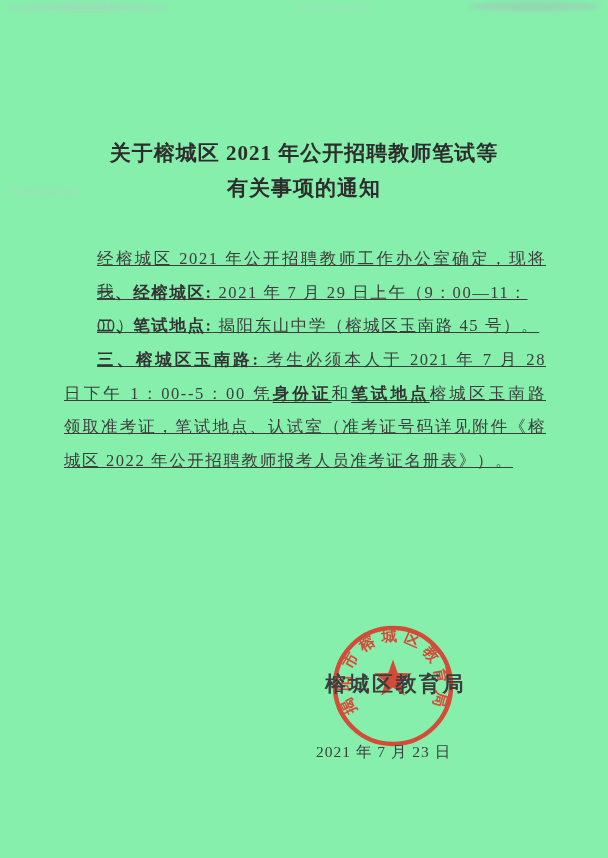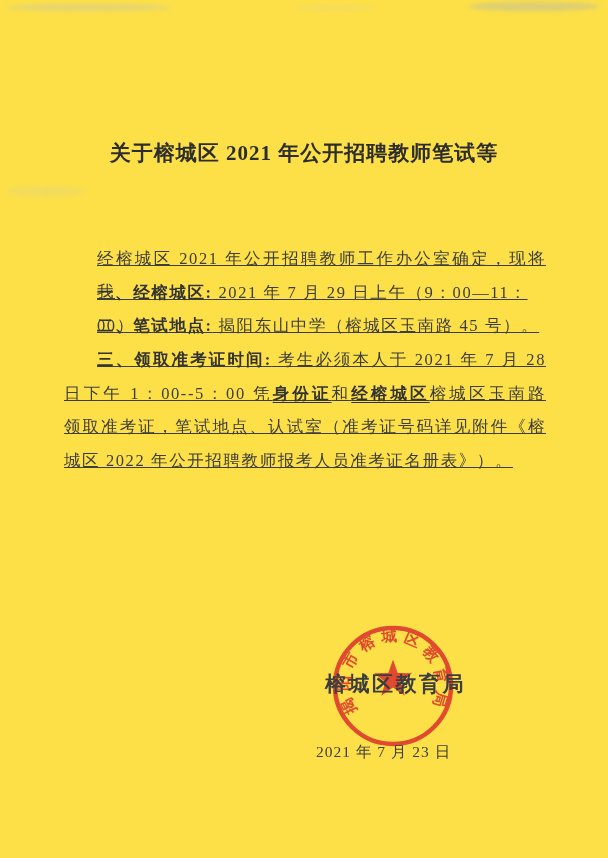--- a/index.html
+++ b/index.html
@@ -1,20 +1,20 @@
 <!DOCTYPE html>
 <html><head>
 <meta charset="utf-8">
 <style>
   * { margin:0; padding:0; box-sizing:border-box; }
   html,body { background:#ffffff; }
   .page {
     position:relative;
     width:608px; height:858px;
-    background:#fde047;
+    background:#86efac;
     overflow:hidden;
     font-family:"Liberation Serif","DejaVu Serif",serif;
   }
   
   .artifact { position:absolute; border-radius:50%; filter:blur(2px); }
   .a1 { left:6px;   top:4px;   width:165px; height:7px; background:#b6bec5; opacity:.35; }
   .a2 { left:295px; top:6px;   width:80px;  height:4px; background:#c2c8cd; opacity:.22; }
   .a3 { left:468px; top:2px;   width:132px; height:9px; background:#aab2b9; opacity:.4; }
   .a4 { left:6px;   top:186px; width:80px;  height:11px; background:#c0c6cb; opacity:.16; }
 
@@ -61,28 +61,29 @@
 
 <div class="page">
 
   <div class="artifact a1"></div>
   <div class="artifact a2"></div>
   <div class="artifact a3"></div>
   <div class="artifact a4"></div>
 
   <div class="title">
     <div>关于榕城区 2021 年公开招聘教师笔试等</div>
+    <div>有关事项的通知</div>
   </div>
 
   <div class="body-lines">
       <div class="bline indent fill"><span>经榕城区 2021 年公开招聘教师工作办公室确定，现将我</span></div>
       <div class="bline indent"><span class="b">一、经榕城区:</span><span> 2021 年 7 月 29 日上午（9：00—11：00）;</span></div>
       <div class="bline indent"><span class="b">二、笔试地点:</span><span> 揭阳东山中学（榕城区玉南路 45 号）。</span></div>
-      <div class="bline indent fill"><span class="b">三、领取准考证时间:</span><span> 考生必须本人于 2021 年 7 月 28</span></div>
-      <div class="bline fill"><span>日下午 1：00--5：00 凭</span><span class="b u">身份证</span><span>和</span><span class="b u">经榕城区</span><span>榕城区玉南路</span></div>
+      <div class="bline indent fill"><span class="b">三、榕城区玉南路:</span><span> 考生必须本人于 2021 年 7 月 28</span></div>
+      <div class="bline fill"><span>日下午 1：00--5：00 凭</span><span class="b u">身份证</span><span>和</span><span class="b u">笔试地点</span><span>榕城区玉南路</span></div>
       <div class="bline fill"><span>领取准考证，笔试地点、认试室（准考证号码详见附件《榕</span></div>
       <div class="bline"><span>城区 2022 年公开招聘教师报考人员准考证名册表》）。</span></div>
     </div>
 
   <svg class="seal" viewBox="0 0 128 128" xmlns="http://www.w3.org/2000/svg">
     <circle cx="64" cy="64" r="58" fill="none" stroke-width="4.5" stroke="#dd3a2c"></circle>
     <polygon points="64,37.5 68.7,51 83,51.3 71.6,60 75.8,73.7 64,65.5 52.2,73.7 56.4,60 45,51.3 59.3,51" fill="#dd3a2c"></polygon>
     <path id="sealArc" d="M 28.3 88.7 A 44 44 0 1 1 99.7 88.7" fill="none"></path>
     <text font-size="15.5" font-weight="700" font-family="'Liberation Serif','DejaVu Serif',serif" fill="#dd3a2c">
       <textPath href="#sealArc" startOffset="0" textLength="186" lengthAdjust="spacing">揭阳市榕城区教育局</textPath>

